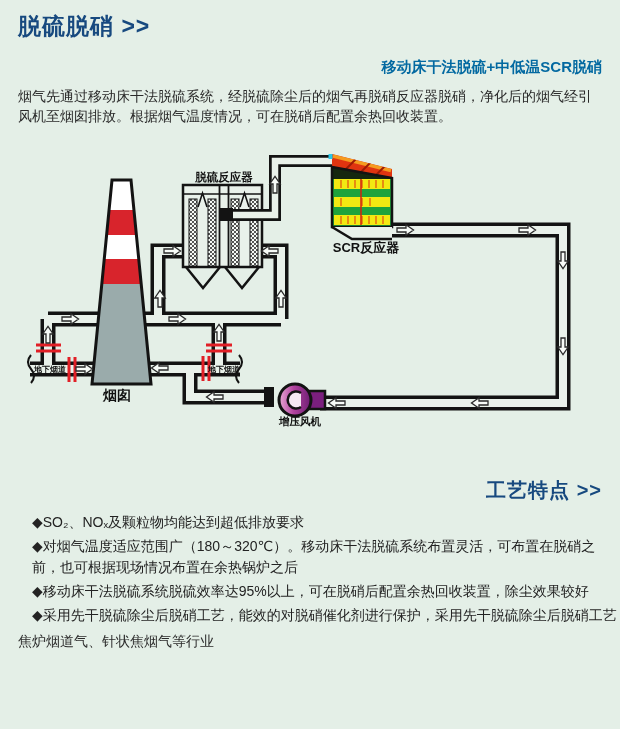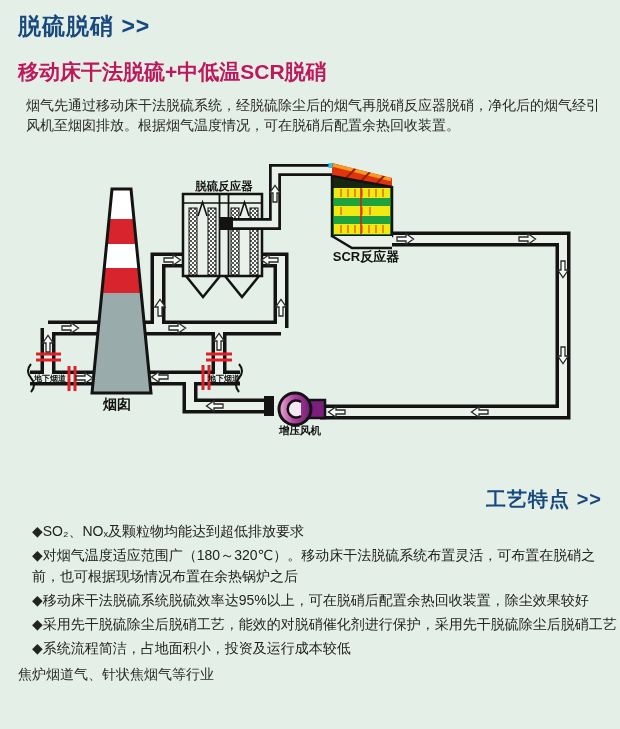--- a/index.html
+++ b/index.html
@@ -1,20 +1,20 @@
 <!DOCTYPE html>
 <html><head>
 <meta charset="utf-8">
 <style>
   html,body{margin:0;padding:0;width:620px;height:729px;overflow:hidden;
     background:#e4efe7;font-family:"Liberation Sans","DejaVu Sans",sans-serif;}
   .wrap{padding:9px 18px 0 18px;}
   .main-title{font-size:23px;font-weight:bold;color:#17497f;letter-spacing:1px;margin:2px 0 0 0;}
-  .sub-title{font-size:21px;font-weight:bold;color:#be185d;margin:16px 0 0 0;}
-  .intro{font-size:14px;color:#2a2a2a;line-height:20px;margin:9px 0 0 8px;width:586px;}
+  .sub-title{font-size:15px;font-weight:bold;color:#0369a1;margin:16px 0 0 0;text-align:right;}
+  .intro{font-size:14px;color:#2a2a2a;line-height:20px;margin:9px 0 0 0;width:586px;}
   .diagram{margin:11px 0 0 -18px;width:620px;height:320px;}
   .sec-title{font-size:20px;font-weight:bold;color:#17497f;letter-spacing:1px;margin:16px 0 0 0;text-align:right;}
   .feat-list{margin:8px 0 0 0;}
   .feat-item{font-size:14px;color:#232323;line-height:21px;margin:0 0 3px 14px;width:586px;}
   .industry-text{font-size:14px;color:#2a2a2a;margin:7px 0 0 0;}
   svg text{font-family:"Liberation Sans","DejaVu Sans",sans-serif;}
   .duct-outer{stroke:#131313;stroke-width:15;fill:none;}
   .duct-outer-n{stroke:#131313;stroke-width:12;fill:none;}
   .duct-inner{stroke:#e9f1ea;stroke-width:8;fill:none;}
   .duct-inner-n{stroke:#e9f1ea;stroke-width:6.5;fill:none;}
@@ -189,17 +189,16 @@
     <text class="comp-label" x="117" y="263" font-size="14" text-anchor="middle">烟囱</text>
     <text class="comp-label" x="300" y="288" font-size="10.5" text-anchor="middle">增压风机</text>
   </svg>
 
   <div class="sec-title">工艺特点 &gt;&gt;</div>
   <div class="feat-list" id="features-list">
       <div class="feat-item">◆SO₂、NOₓ及颗粒物均能达到超低排放要求</div>
       <div class="feat-item">◆对烟气温度适应范围广（180～320℃）。移动床干法脱硫系统布置灵活，可布置在脱硝之前，也可根据现场情况布置在余热锅炉之后</div>
       <div class="feat-item">◆移动床干法脱硫系统脱硫效率达95%以上，可在脱硝后配置余热回收装置，除尘效果较好</div>
       <div class="feat-item">◆采用先干脱硫除尘后脱硝工艺，能效的对脱硝催化剂进行保护，采用先干脱硫除尘后脱硝工艺</div>
-      <div class="feat-item">◆系统流程简洁，占地面积小，投资及运行成本较低</div>
     </div>
 
   <div class="industry-text">焦炉烟道气、针状焦烟气等行业</div>
 </div>
 
 </body></html>

